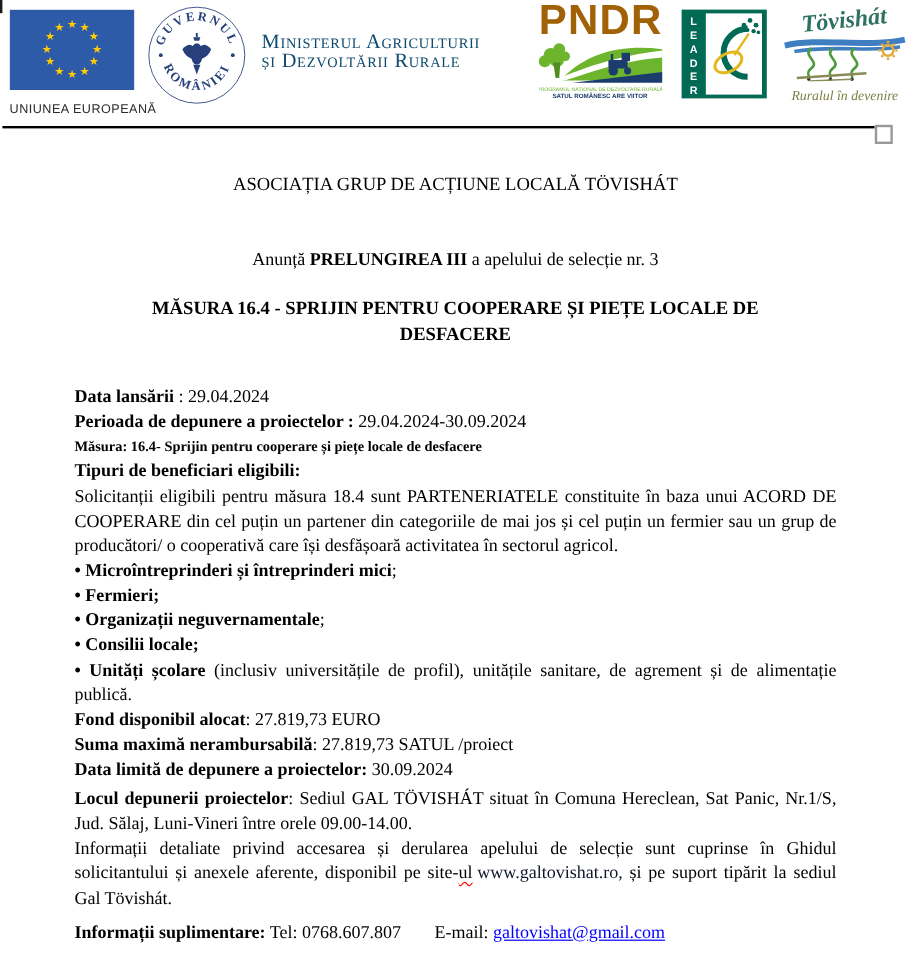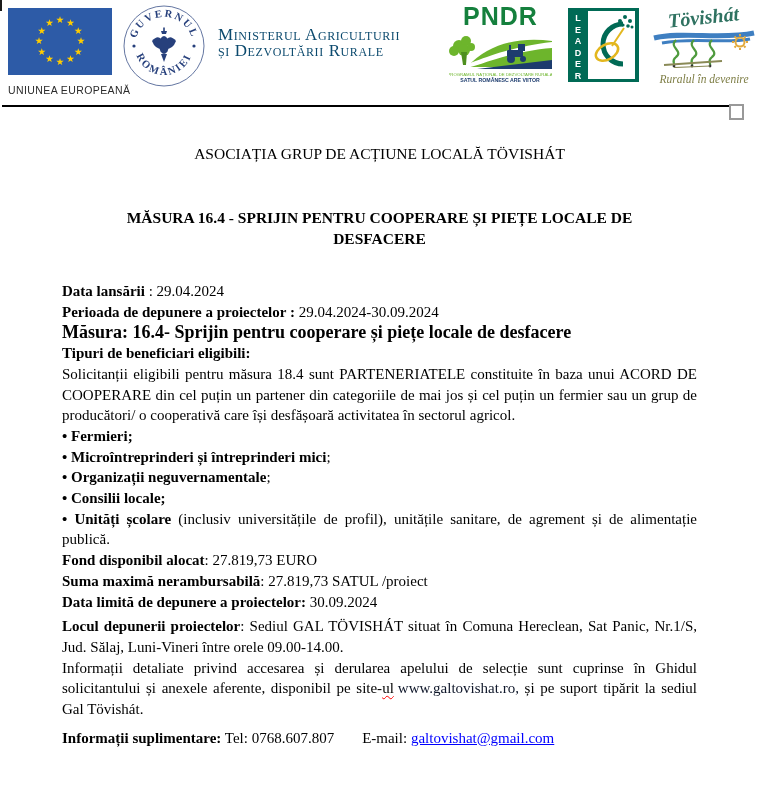--- a/index.html
+++ b/index.html
@@ -11,22 +11,22 @@
   .logo{position:absolute;}
   .eu{left:8px;top:8px;width:104px;}
   .eu-label{margin-top:5px;text-align:right;font-family:"Liberation Sans",sans-serif;
             font-size:10.5px;letter-spacing:.4px;color:#2b2b2b;white-space:nowrap;}
   .guv{left:122px;top:4px;width:84px;height:84px;}
   .ministry{position:absolute;left:218px;top:27px;color:#0c4a6e;
             font-family:"Liberation Serif",serif;font-variant:small-caps;
             font-size:17px;line-height:16px;letter-spacing:.6px;white-space:nowrap;
             width:229px;overflow:hidden;}
   .pndr{left:448px;top:4px;width:105px;text-align:center;}
-  .pndr-acronym{color:#15803d;font-family:"Liberation Sans",sans-serif;font-weight:bold;
-                font-size:25px;line-height:25px;letter-spacing:1px;}
+  .pndr-acronym{color:#a16207;font-family:"Liberation Sans",sans-serif;font-weight:bold;
+                font-size:35px;line-height:25px;letter-spacing:1px;}
   .leader{left:568px;top:8px;width:71px;height:74px;background:#006a55;}
   .leader-word{position:absolute;left:5px;top:5px;writing-mode:vertical-rl;text-orientation:upright;
                color:#fff;font-family:"Liberation Sans",sans-serif;font-weight:bold;
                font-size:9px;letter-spacing:1.5px;}
   .leader-panel{position:absolute;left:20px;top:3px;}
   .tov{left:650px;top:6px;width:108px;text-align:center;}
   .tov-name{position:relative;z-index:2;display:inline-block;transform:rotate(-6deg);
             font-family:"Liberation Serif",serif;font-style:italic;font-weight:bold;
             font-size:20px;color:#2f7261;margin-bottom:-4px;}
   .tov-tagline{font-family:"Liberation Serif",serif;font-style:italic;
@@ -39,21 +39,21 @@
   .doc{position:absolute;left:62px;top:143px;width:635px;font-size:15px;line-height:20.7px;}
   .doc p{margin:0;}
   .center{text-align:center;}
   .title{font-size:15.5px;line-height:21px;margin:0 0 43px 0 !important;}
   .announce{line-height:21px;margin:0 0 19px 0 !important;}
   .measure{font-weight:bold;font-size:15.5px;line-height:21px;white-space:pre-line;
            max-width:580px;margin:0 auto 32px auto !important;}
   .just{text-align:justify;}
   .gap-sm{margin-top:4px !important;}
   .gap-md{margin-top:8px !important;}
-  .bigger{font-size:18px;font-family:Liberation Serif, serif;}
+  .bigger{font-size:12px;font-family:Liberation Serif, serif;}
   b{font-weight:bold;}
   .link{color:#0f172a;text-decoration:none;margin-left:4px;cursor:pointer;}
   .link-ul{color:#0000ff;text-decoration:underline;cursor:pointer;}
   .squiggle{text-decoration:underline;text-decoration-style:wavy;text-decoration-color:#ff0000;
             text-decoration-thickness:1px;text-underline-offset:2px;}
   .email-label{margin-left:28px;}
 </style>
 </head>
 <body>
 
@@ -184,32 +184,33 @@
     </svg>
     <div class="tov-tagline">Ruralul în devenire</div>
   </div>
 
   <div class="header-rule"></div>
   <div class="handle"></div>
 
   <main class="doc">
     <p class="center title">ASOCIAȚIA GRUP DE ACȚIUNE LOCALĂ TÖVISHÁT</p>
 
+    <p class="center announce"><span>Anunță </span><b>PRELUNGIREA III</b><span> a apelului de selecție nr. 3</span></p>
 
     <p class="center measure">MĂSURA 16.4 - SPRIJIN PENTRU COOPERARE ȘI PIEȚE LOCALE DE
 DESFACERE</p>
 
     <p><b>Data lansării</b><span> : 29.04.2024</span></p>
     <p><b>Perioada de depunere a proiectelor :</b><span> 29.04.2024-30.09.2024</span></p>
     <p class="bigger"><b>Măsura: 16.4- Sprijin pentru cooperare și piețe locale de desfacere</b></p>
     <p><b>Tipuri de beneficiari eligibili:</b></p>
     <p class="just">Solicitanții eligibili pentru măsura 18.4 sunt PARTENERIATELE constituite în baza unui ACORD DE COOPERARE din cel puțin un partener din categoriile de mai jos și cel puțin un fermier sau un grup de producători/ o cooperativă care își desfășoară activitatea în sectorul agricol.</p>
 
+    <p><b>• Microîntreprinderi și întreprinderi mici</b><span>;</span></p>
     <p><b>• Fermieri;</b><span></span></p>
-    <p><b>• Microîntreprinderi și întreprinderi mici</b><span>;</span></p>
     <p><b>• Organizații neguvernamentale</b><span>;</span></p>
     <p><b>• Consilii locale;</b><span></span></p>
     <p class="just"><b>• Unități școlare</b><span> (inclusiv universitățile de profil), unitățile sanitare, de agrement și de alimentație publică.</span></p>
 
     <p><b>Fond disponibil alocat</b><span>: 27.819,73 EURO</span></p>
     <p><b>Suma maximă nerambursabilă</b><span>: 27.819,73 SATUL /proiect</span></p>
     <p><b>Data limită de depunere a proiectelor:</b><span> 30.09.2024</span></p>
 
     <p class="just gap-sm"><b>Locul depunerii proiectelor</b><span>: Sediul GAL TÖVISHÁT situat în Comuna Hereclean, Sat Panic, Nr.1/S, Jud. Sălaj, Luni-Vineri între orele 09.00-14.00.</span></p>
 

